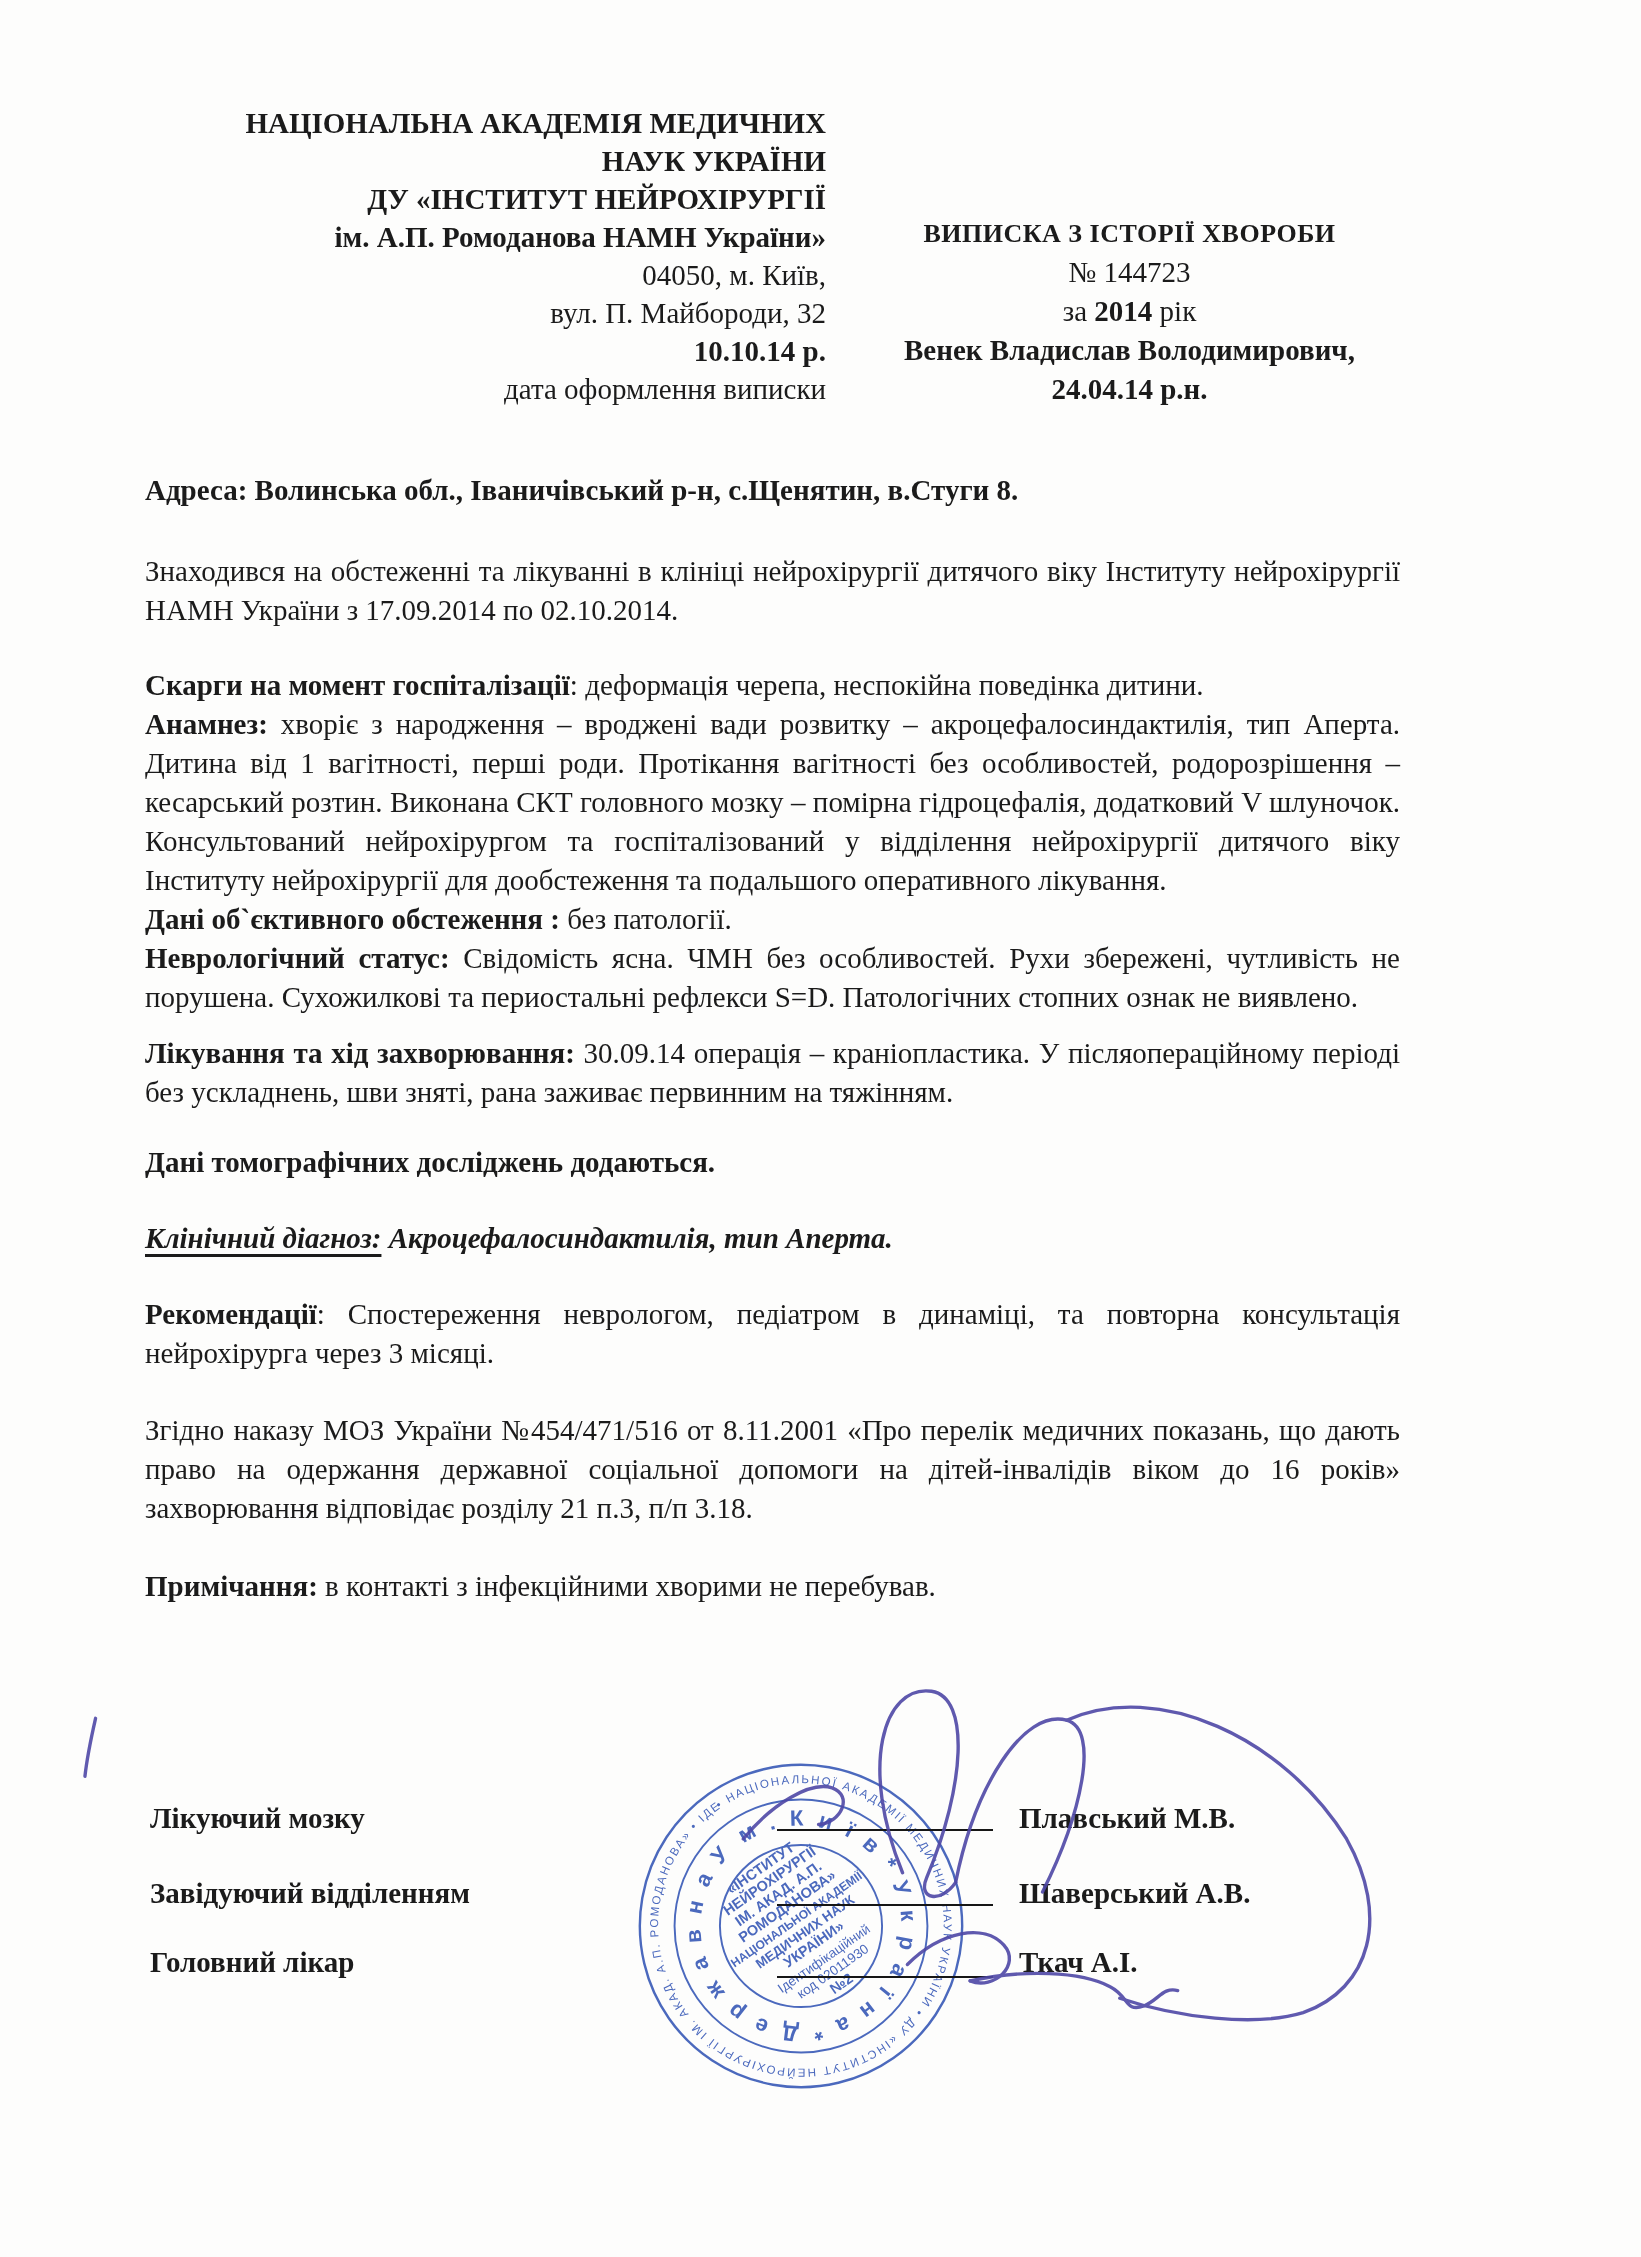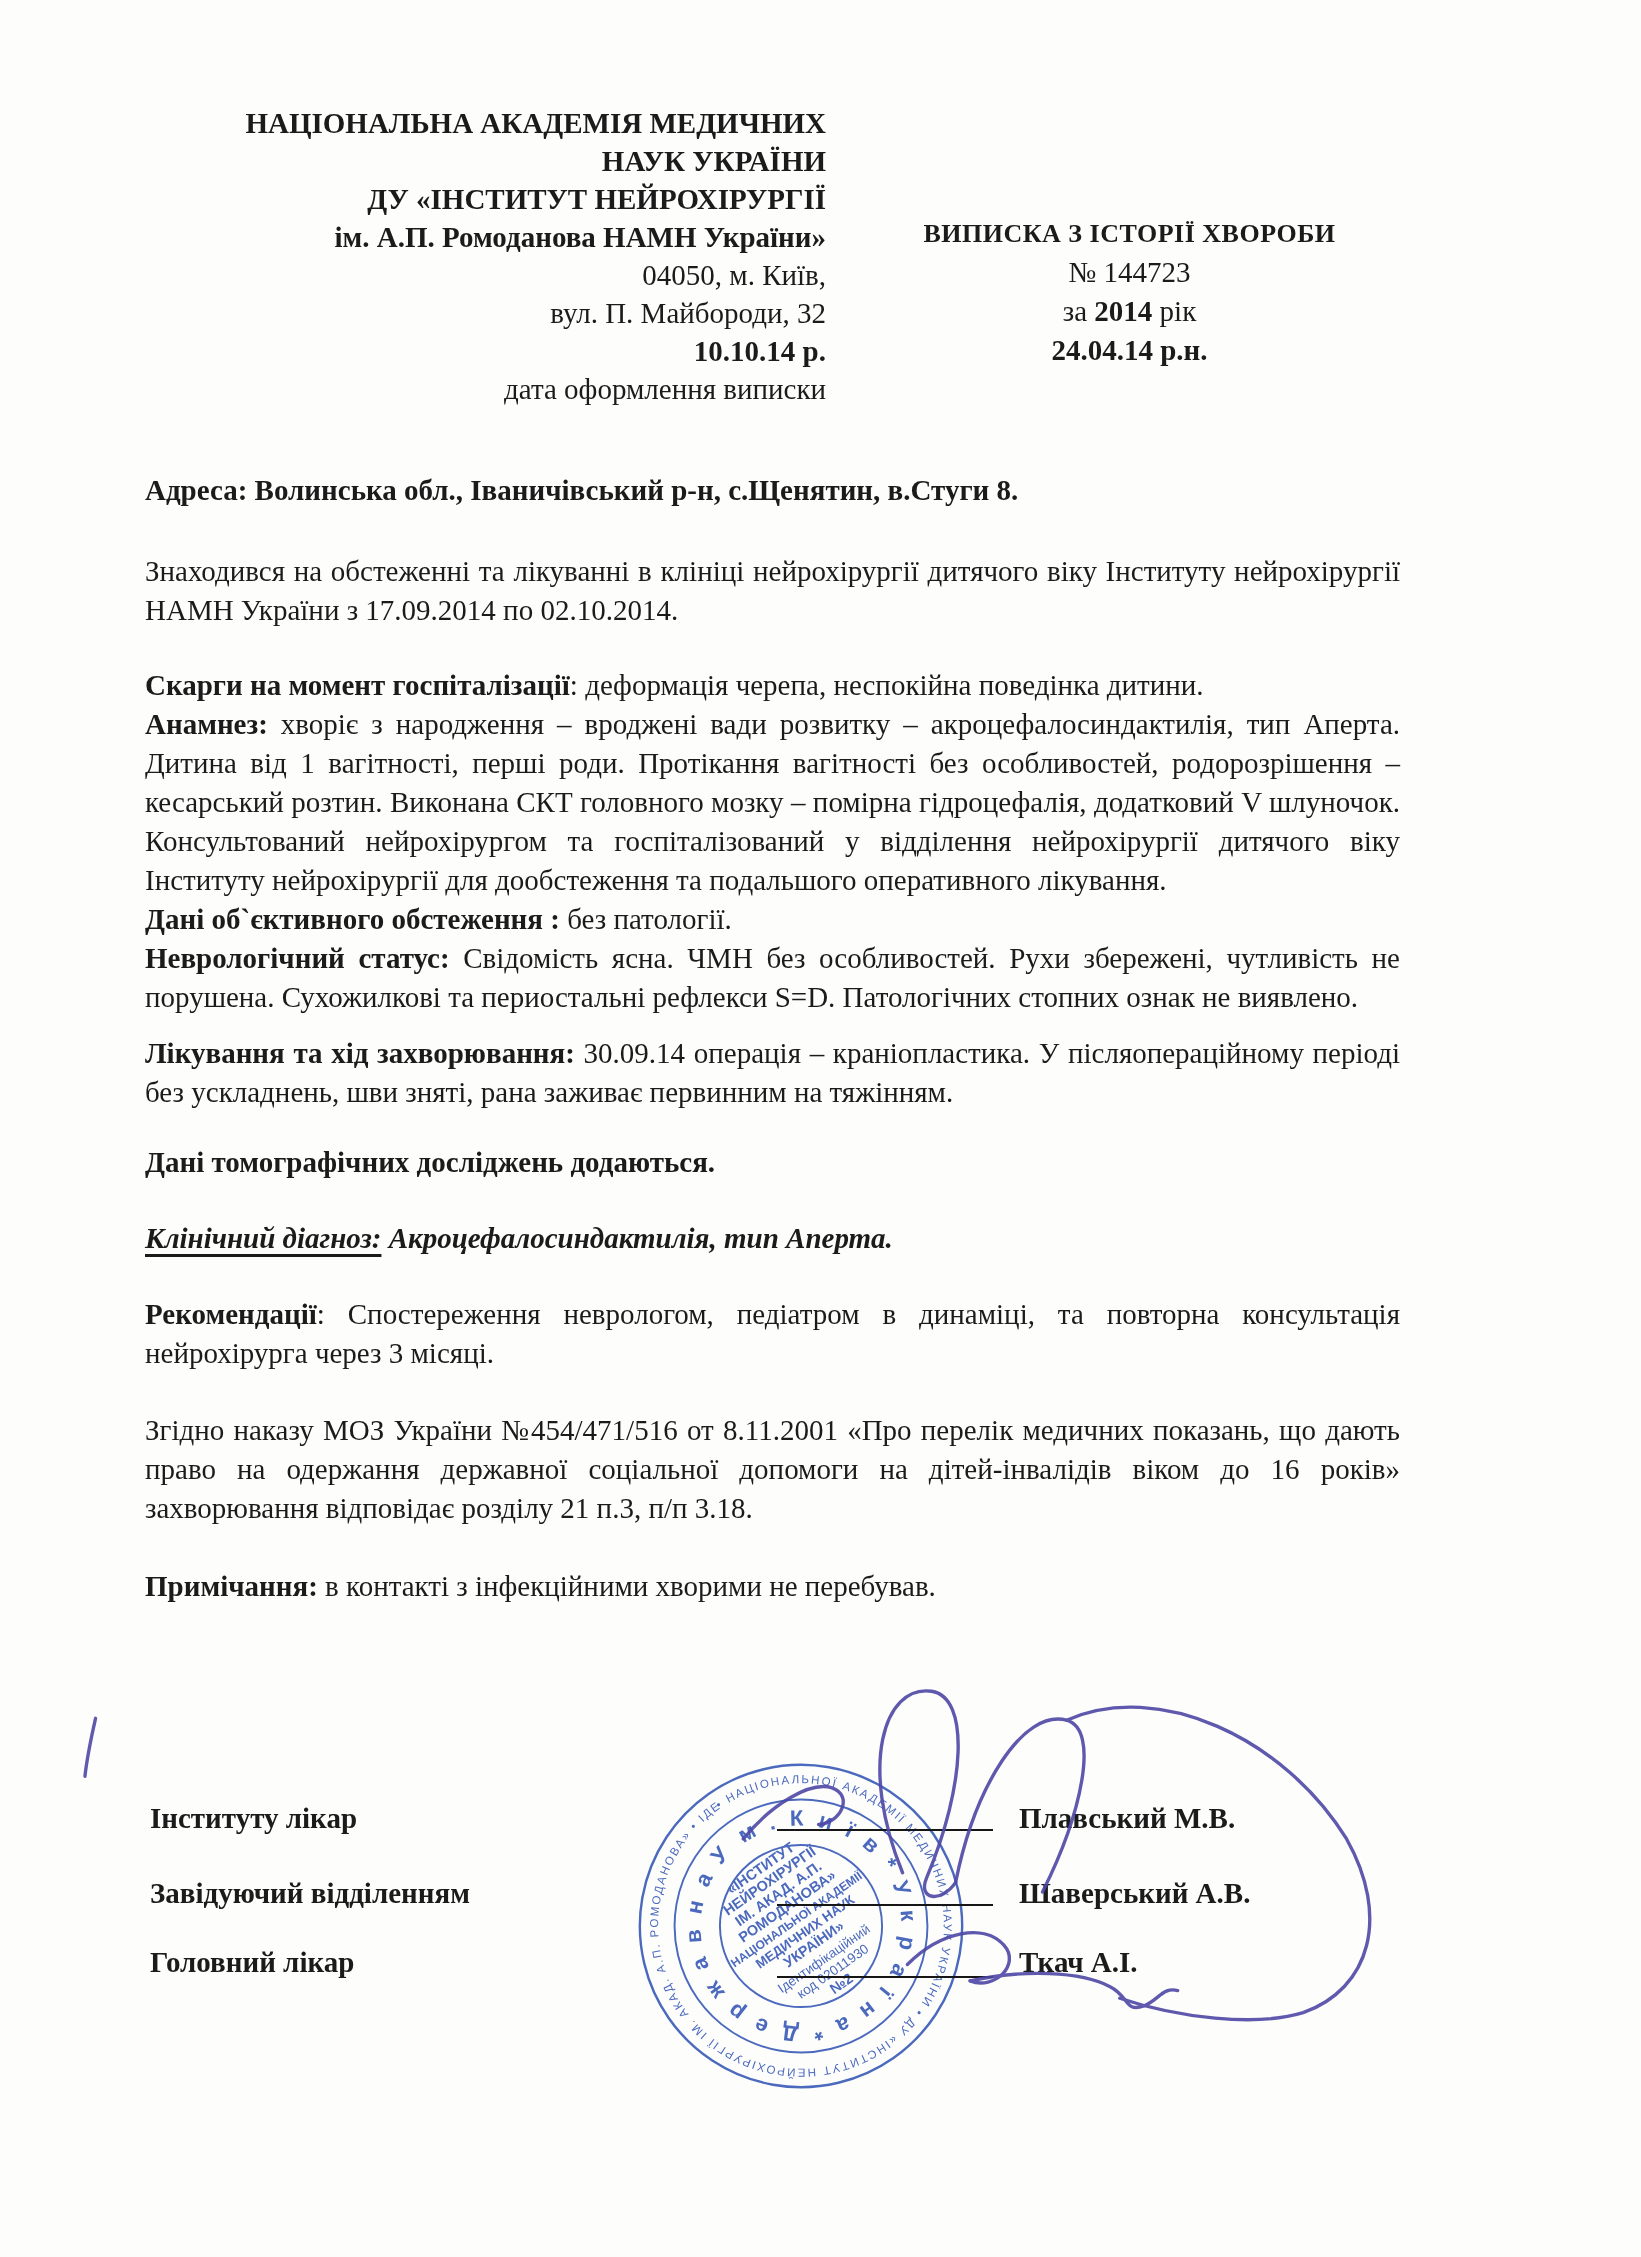--- a/index.html
+++ b/index.html
@@ -47,20 +47,21 @@
     <div>04050, м. Київ,</div>
     <div>вул. П. Майбороди, 32</div>
     <div class="b">10.10.14 р.</div>
     <div>дата оформлення виписки</div>
   </div>
 
   <div class="hdr-right">
     <div class="title">ВИПИСКА З ІСТОРІЇ ХВОРОБИ</div>
     <div>№ 144723</div>
     <div><span>за </span><span class="b">2014</span><span> рік</span></div>
+    <div class="b">Венек Владислав Володимирович,</div>
     <div class="b">24.04.14  р.н.</div>
   </div>
 
   <div class="body-col">
     <p><span class="b">Адреса:</span><span class="b"> Волинська обл., Іваничівський р-н, с.Щенятин, в.Стуги 8.</span></p>
 
     <p style="margin-top:42px">Знаходився на обстеженні та лікуванні в клініці нейрохірургії дитячого віку Інституту нейрохірургії НАМН України з 17.09.2014 по 02.10.2014.</p>
 
     <p style="margin-top:36px"><span class="b">Скарги на момент госпіталізації</span><span>: деформація черепа, неспокійна поведінка дитини.</span></p>
     <p><span class="b">Анамнез:</span><span> хворіє з народження – вроджені вади розвитку – акроцефалосиндактилія, тип Аперта. Дитина від 1 вагітності, перші роди. Протікання вагітності без особливостей, родорозрішення – кесарський розтин. Виконана СКТ головного мозку – помірна гідроцефалія, додатковий V шлуночок. Консультований нейрохірургом та госпіталізований у відділення нейрохірургії дитячого віку Інституту нейрохірургії для дообстеження та подальшого оперативного лікування.</span></p>
@@ -104,21 +105,21 @@
         <text x="200" y="212" font-size="14">МЕДИЧНИХ НАУК</text>
         <text x="200" y="228" font-size="15">УКРАЇНИ»</text>
         <text x="200" y="246" font-size="14" font-weight="normal">Ідентифікаційний</text>
         <text x="200" y="262" font-size="14" font-weight="normal">код 02011930</text>
         <text x="200" y="278" font-size="15">№2</text>
       </g>
     </g>
   </svg>
 
   <div class="sig-row" style="top:1802px">
-    <span class="sig-role">Інституту лікар</span>
+    <span class="sig-role">Лікуючий мозку</span>
     <span class="sig-line"></span>
     <span class="sig-name">Плавський М.В.</span>
   </div>
   <div class="sig-row" style="top:1877px">
     <span class="sig-role">Завідуючий відділенням</span>
     <span class="sig-line"></span>
     <span class="sig-name">Шаверський А.В.</span>
   </div>
   <div class="sig-row" style="top:1946px">
     <span class="sig-role">Головний лікар</span>

